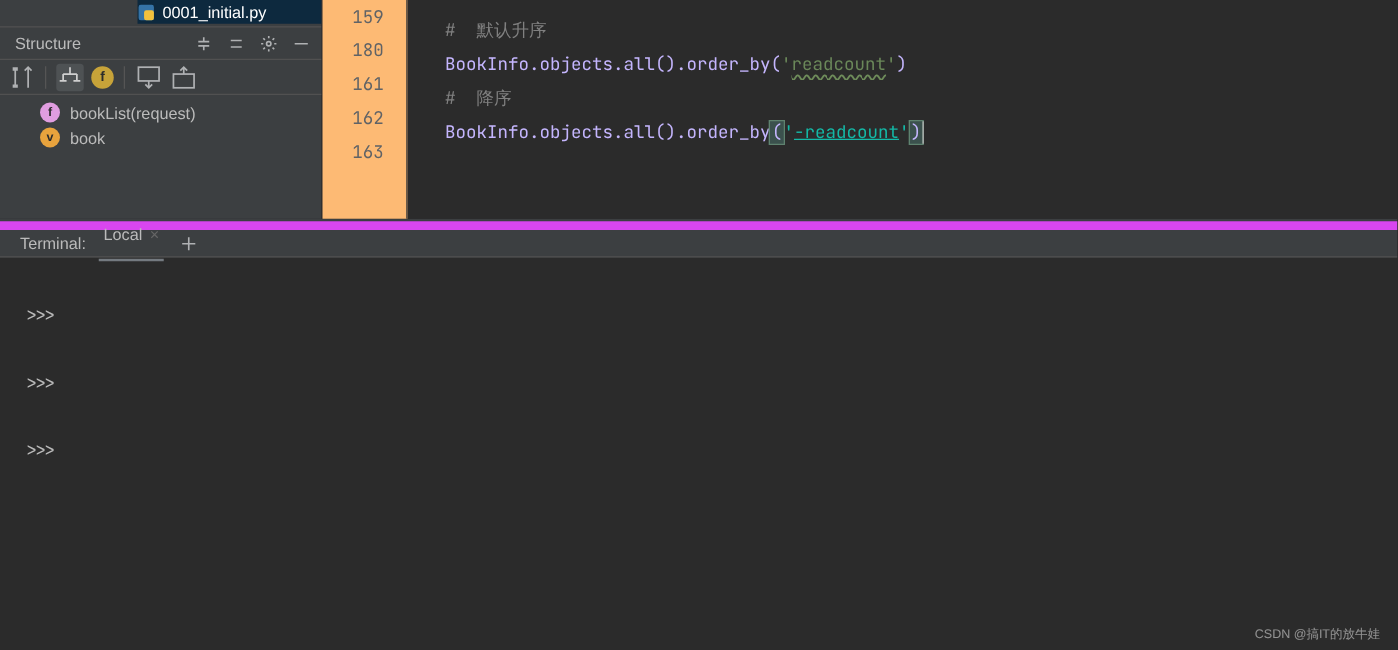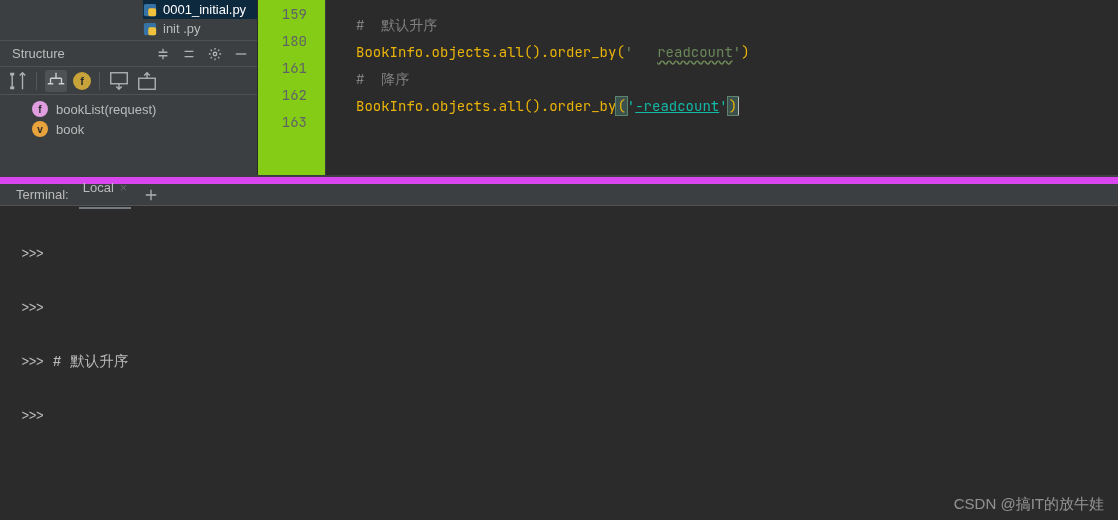--- a/index.html
+++ b/index.html
@@ -9,21 +9,21 @@
     background: #2b2b2b;
     font-family: "Segoe UI", Arial, sans-serif;
     font-size: 13px;
     color: #a9b7c6;
     overflow: hidden;
     position: relative;
   }
   .top-split { display: flex; height: 175px; }
   
   .left { width: 258px; background: #3c3f41; display: flex; flex-direction: column; border-right: 1px solid #2b2b2b;}
-  .file-rows { padding: 0 0 2px 110px; background:#3c3f41;margin-left:33px;}
+  .file-rows { padding: 0 0 2px 110px; background:#3c3f41;}
   .file-row { display: flex; align-items: center; gap: 6px; height: 19px; color:#bbb; }
   .file-row.active { background: #0d293e; color:#fff; }
   .py-icon { width:14px; height:14px; display:inline-flex; align-items:center; justify-content:center; }
   .py-icon svg { width:14px; height:14px; }
   .structure-head {
     display:flex; align-items:center; height:27px; padding:0 6px 0 12px;
     border-top:1px solid #515151; border-bottom:1px solid #515151;
     background:#3c3f41; gap:6px; color:#bbb;
   }
   .structure-head .title { flex:1; }
@@ -37,71 +37,62 @@
   .tb-btn.db { background:#4e5254; color:#c9c9c9;}
   .tb-btn.fn { background:#c7a339; color:#2b2b2b; font-weight:bold; border-radius:50%; width:18px; height:18px; font-size:11px;}
   .divider { width:1px; height:18px; background:#555; margin:0 2px;}
   .struct-items { padding:4px 0 0 32px; }
   .struct-item { display:flex; align-items:center; gap:8px; height:20px; color:#bbb; }
   .circ { width:16px; height:16px; border-radius:50%; display:inline-flex; align-items:center; justify-content:center; font-size:10px; font-weight:bold; color:#2b2b2b;}
   .circ.f { background:#e09de0; }
   .circ.v { background:#e8a33d; }
   
   .editor { flex:1; background:#2b2b2b; display:flex; font-family:"JetBrains Mono","Consolas",monospace; font-size:14px; }
-  .gutter { width:68px; background:#84cc16; color:#606366; text-align:right; padding:1px 18px 0 0; line-height:27px; border-right:1px solid #3a3a3a;}
+  .gutter { width:68px; background:#fdba74; color:#606366; text-align:right; padding:1px 18px 0 0; line-height:27px; border-right:1px solid #3a3a3a;}
   .code { flex:1; padding:12px 0 0 30px; line-height:27px; position:relative;}
   .code-line { white-space:pre; }
   .cm { color:#808080; }
-  .id { color:#eab308; }
+  .id { color:#c4b5fd; }
   .str { color:#6a8759; }
-  .str u { text-decoration: underline wavy #6e8c5a; text-underline-offset:3px;margin-left:24px;}
+  .str u { text-decoration: underline wavy #6e8c5a; text-underline-offset:3px;}
   .strg { color:#14b8a6; }
   .match { background:#3b514d; border:1px solid #5f826f; padding:0 1px; margin:0 -1px;}
   .cursor { border-right:1px solid #bbb; }
   .sep { height:2px; background:#3c3f41; }
   
   .term-head {
     height:29px; display:flex; align-items:center; padding:0 8px 0 16px;
     background:#3c3f41; border-top:7px solid #d946ef; border-bottom:1px solid #515151;
     gap:10px; color:#bbb; font-size:13px;
   }
   .term-head .tab { display:flex; align-items:flex-start; gap:6px; padding:0 4px; border-bottom:2px solid #747a80; height:29px;}
   .term-head .tab .x { color:#666; font-size:13px; }
   .term-body {
     padding:6px 0 0 18px; font-family:"JetBrains Mono","Consolas",monospace;
     font-size:14.5px; color:#b9b9b9; line-height:27px; white-space:pre;
   }
   .watermark {
     position:absolute; right:14px; bottom:6px; color:rgba(230,230,230,.55);
-    font-size:15px; font-family:Arial,sans-serif; pointer-events:none;
+    font-size:10px; font-family:Arial,sans-serif; pointer-events:none;
   }
 </style>
 </head>
 <body>
 
 <div class="top-split">
   <div class="left">
     <div class="file-rows">
       <div class="file-row active">
         <span class="py-icon">
           <svg viewBox="0 0 16 16">
               <rect x="1" y="1" width="14" height="14" rx="2" fill="#3573a6"></rect>
               <rect x="6" y="6" width="9" height="9" rx="2" fill="#f2c13c"></rect>
             </svg>
         </span>
         <span>0001_initial.py</span>
-      </div>
-      <div class="file-row">
-        <span class="py-icon">
-          <svg viewBox="0 0 16 16">
-              <rect x="1" y="1" width="14" height="14" rx="2" fill="#3573a6"></rect>
-              <rect x="6" y="6" width="9" height="9" rx="2" fill="#f2c13c"></rect>
-            </svg>
-        </span>
-        <span>init   .py</span>
       </div>
     </div>
 
     <div class="structure-head">
       <span class="title">Structure</span>
       <span class="ico">
           <svg viewBox="0 0 16 16">
             <path d="M3 6h10M3 10h10M8 2v4M8 14v-4"></path>
           </svg>
         </span>
@@ -193,21 +184,20 @@
   <span class="ico">
       <svg viewBox="0 0 16 16">
         <path d="M8 2v12M2 8h12"></path>
       </svg>
     </span>
 </div>
 
 <div class="term-body">
 <div>&gt;&gt;&gt;</div>
 <div>&gt;&gt;&gt;</div>
-<div>&gt;&gt;&gt; # 默认升序</div>
 <div>&gt;&gt;&gt;</div>
 
 
 
 
 
 </div>
 
 <div class="watermark">CSDN @搞IT的放牛娃</div>
 

